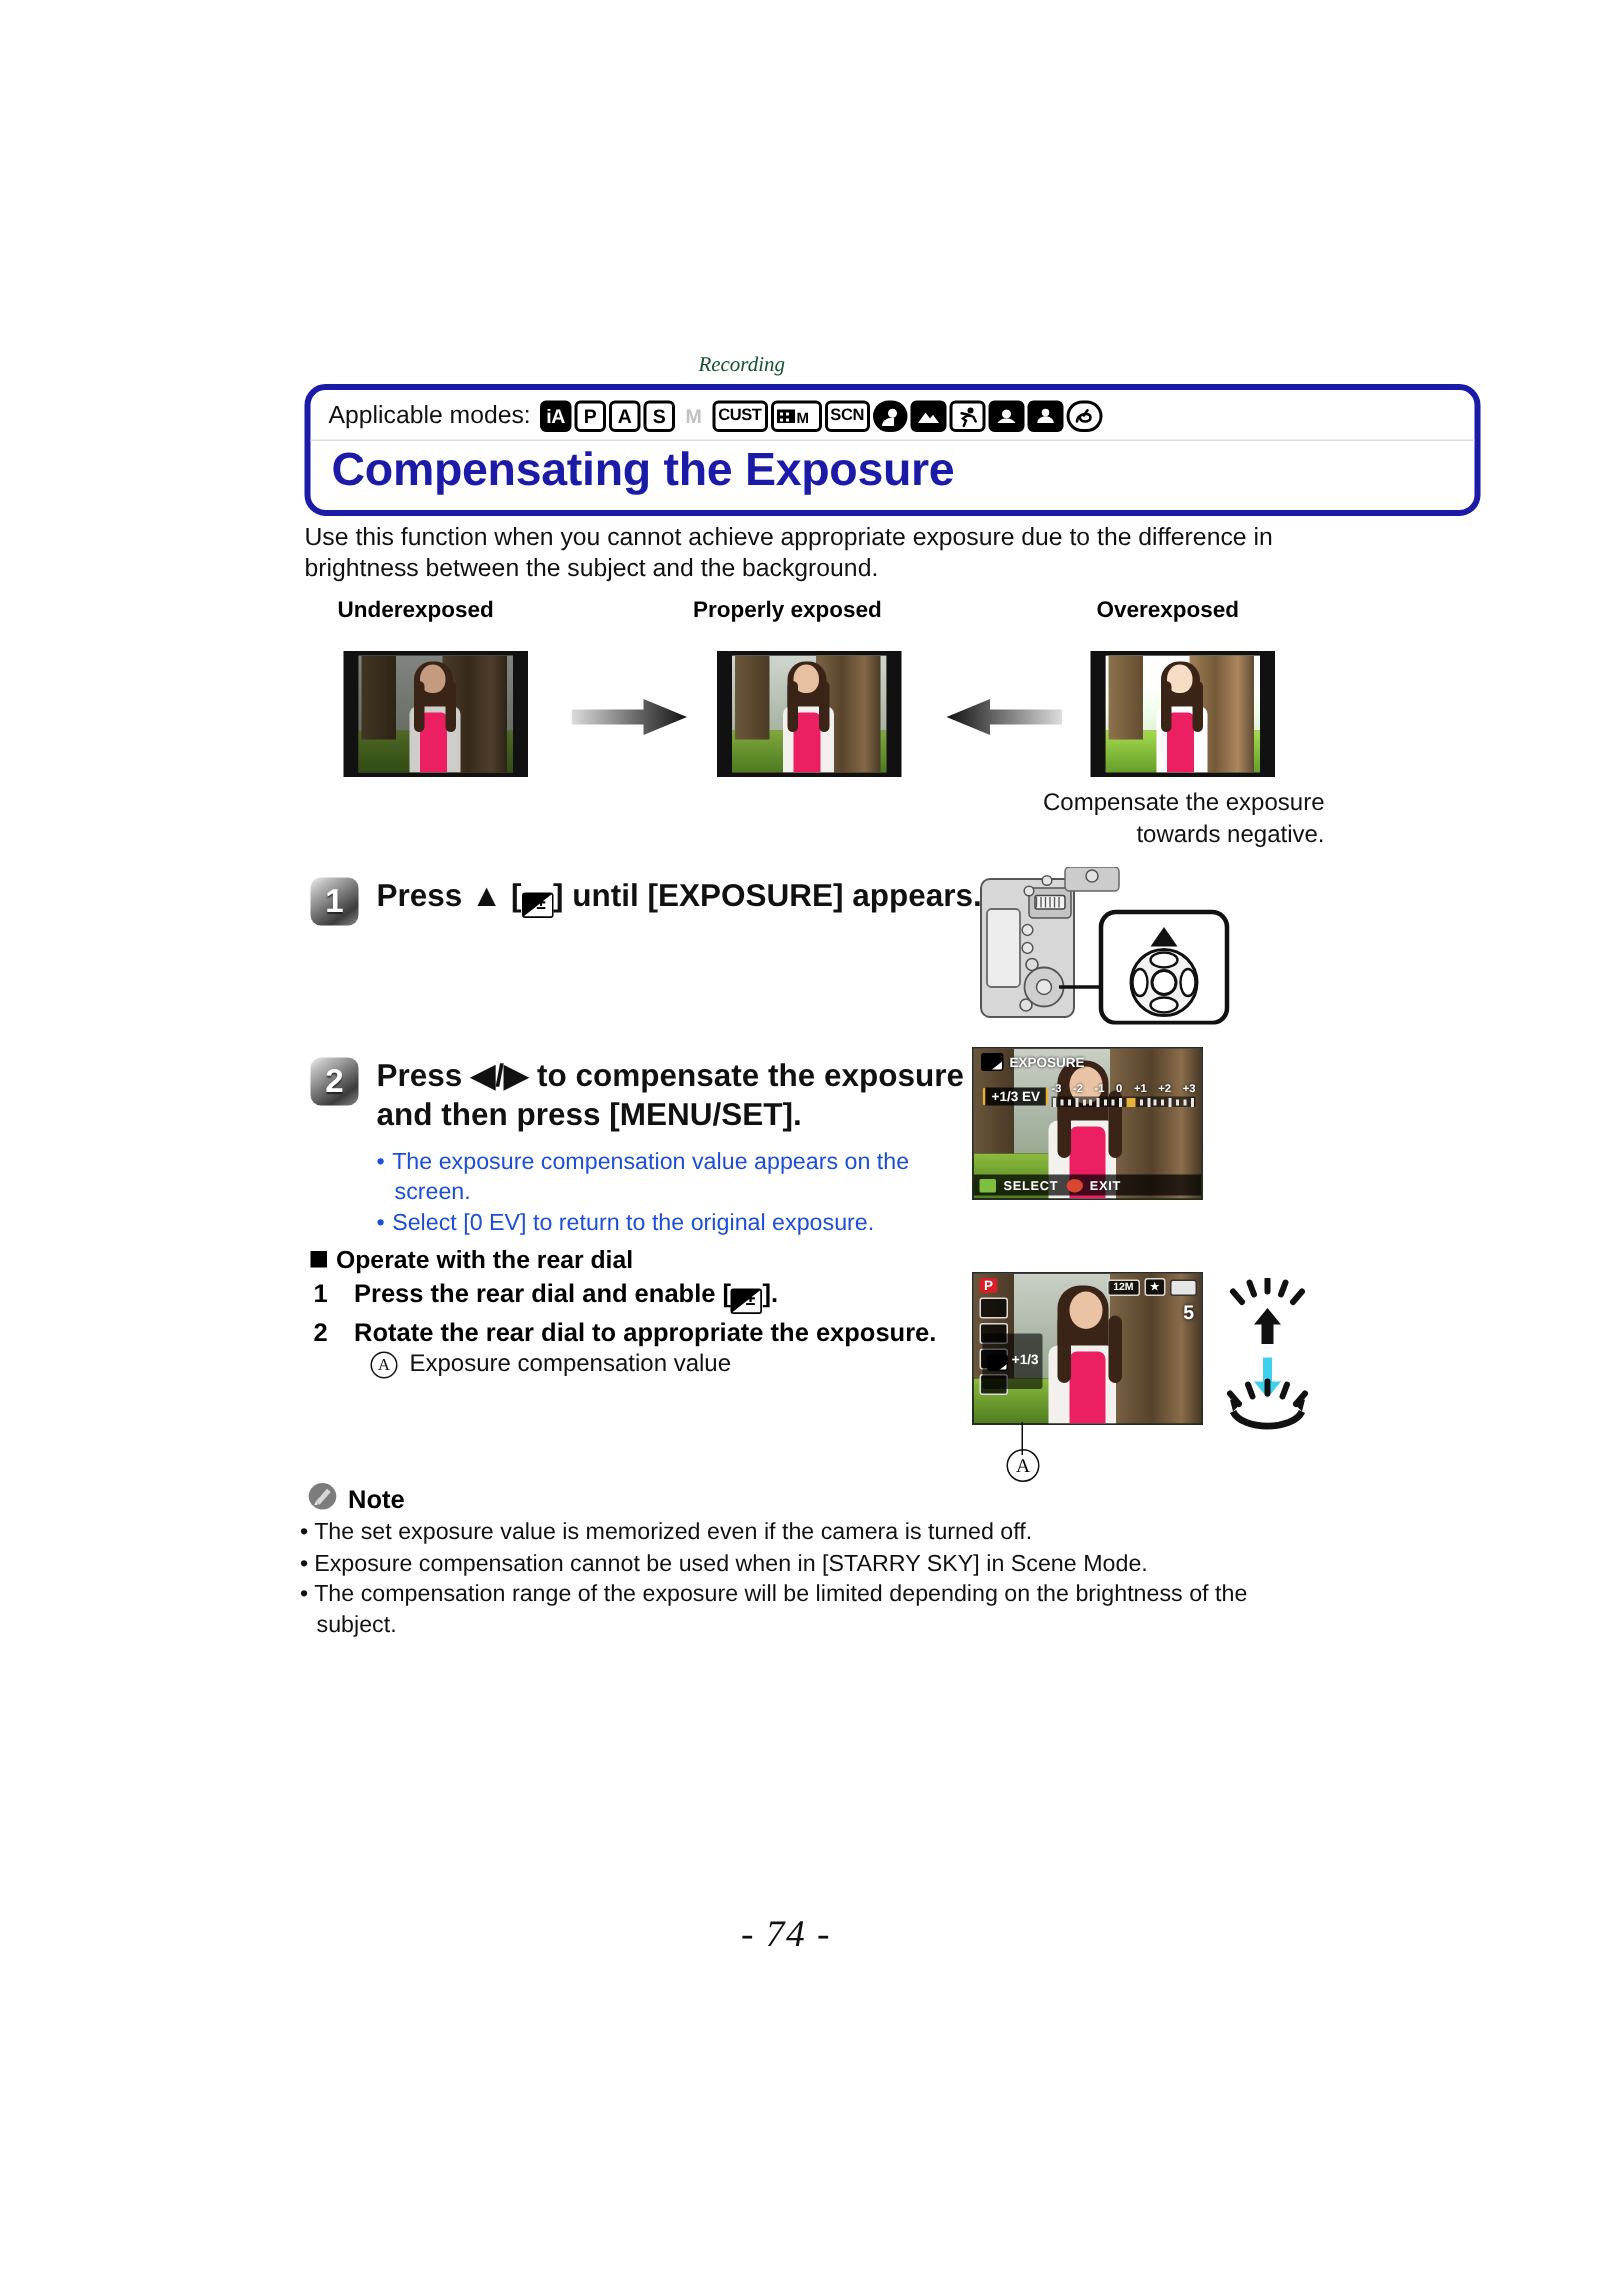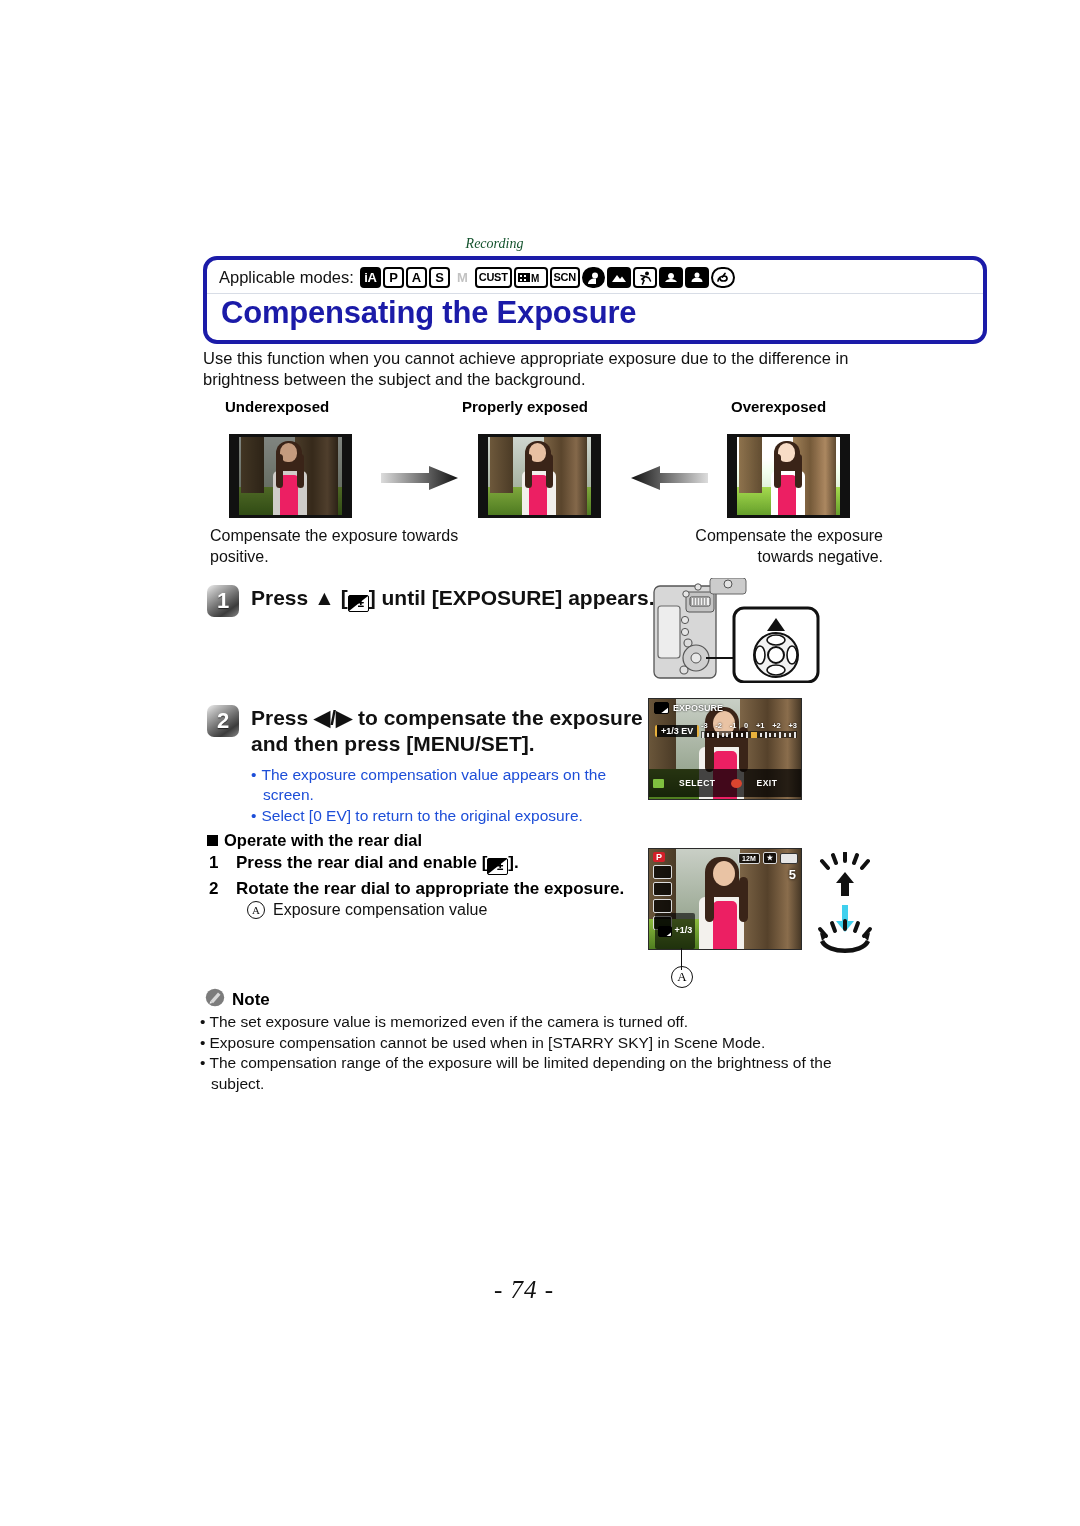--- a/index.html
+++ b/index.html
@@ -165,37 +165,37 @@
   }
   .osd-scale{position:absolute;left:52px;top:22px;width:96px;}
   .osd-scale-nums{display:flex;justify-content:space-between;font-size:7.5px;color:#fff;
     text-shadow:0 0 2px #000;font-weight:bold;}
   .osd-scale-bar{margin-top:1px;height:7px;background:rgba(0,0,0,.55);display:flex;align-items:center;
     justify-content:space-between;padding:0 1px;}
   .osd-tick{width:2px;height:4px;background:#e6e6e6;}
   .osd-tick.big{height:6px;}
   .osd-tick.mark{width:6px;height:6px;background:#e8b13c;}
   .osd-bottom{
-    position:absolute;left:0;bottom:2px;width:100%;height:28px;background:rgba(0,0,0,.72);
-    display:flex;align-items:center;gap:15px;padding-left:4px;box-sizing:border-box;
+    position:absolute;left:0;bottom:2px;width:100%;height:14px;background:rgba(0,0,0,.72);
+    display:flex;align-items:center;gap:5px;padding-left:4px;box-sizing:border-box;
     font-size:8.5px;font-weight:bold;color:#fff;letter-spacing:.5px;
   }
   .osd-bot-ic{width:11px;height:9px;background:#7fbf3f;border-radius:1px;}
   .osd-bot-ic2{width:11px;height:9px;background:#d9452f;border-radius:50%;}
 
   .rec-p{position:absolute;left:4px;top:3px;background:#d3202a;color:#fff;font-size:9px;font-weight:bold;
     padding:0 3px;border-radius:2px;}
   .rec-topright{position:absolute;right:3px;top:3px;display:flex;gap:3px;align-items:center;}
   .rec-chip{background:rgba(0,0,0,.78);color:#fff;font-size:7px;font-weight:bold;padding:1px 3px;border-radius:2px;
     border:1px solid #d8d8d8;}
   .rec-batt{width:16px;height:9px;background:#e6e6e6;border:1px solid #333;border-radius:2px;}
   .rec-num{position:absolute;right:5px;top:18px;color:#fff;font-size:13px;font-weight:bold;text-shadow:0 0 3px #000;}
   .rec-left-stack{position:absolute;left:4px;top:16px;display:flex;flex-direction:column;gap:3px;}
   .rec-sm{width:17px;height:12px;background:rgba(0,0,0,.75);border:1px solid #dcdcdc;border-radius:2px;}
-  .rec-ev{position:absolute;left:6px;bottom:0;background:rgba(0,0,0,.6);color:#fff;font-size:9px;font-weight:bold;
+  .rec-ev{position:absolute;left:6px;bottom:23px;background:rgba(0,0,0,.6);color:#fff;font-size:9px;font-weight:bold;
     padding:12px 3px;border-radius:2px;}
   .leader{position:absolute;left:681px;top:948px;width:1px;height:22px;background:#111;}
   .circA-big{position:absolute;left:671px;top:966px;width:20px;height:20px;border:1.4px solid #111;border-radius:50%;
     display:flex;align-items:center;justify-content:center;font-family:"Liberation Serif",serif;font-size:13px;}
 
   .dial-icons{position:absolute;left:806px;top:852px;width:78px;height:108px;}
 
   
   .note-head{position:absolute;left:205px;top:988px;display:flex;align-items:center;gap:7px;
     font-size:17px;font-weight:bold;}
@@ -341,21 +341,20 @@
       <defs>
           <linearGradient id="gL" x1="1" x2="0">
             <stop offset="0" stop-color="#dcdcdc"></stop>
             <stop offset="1" stop-color="#111"></stop>
           </linearGradient>
         </defs>
       <path d="M78 8H30V1L1 13l29 12v-7h48z" fill="url(#gL)"></path>
     </svg>
   </div>
 
-  <div class="cap cap-left">Compensate the exposure towards positive.</div>
   <div class="cap cap-right">Compensate the exposure towards negative.</div>
 
   <div class="step s1">
     <div class="badge">1</div>
     <div class="step-head">
       <span>Press ▲ [</span><span class="exp-ic">
           <span>±</span>
         </span><span>] until [EXPOSURE] appears.</span>
     </div>
   </div>

